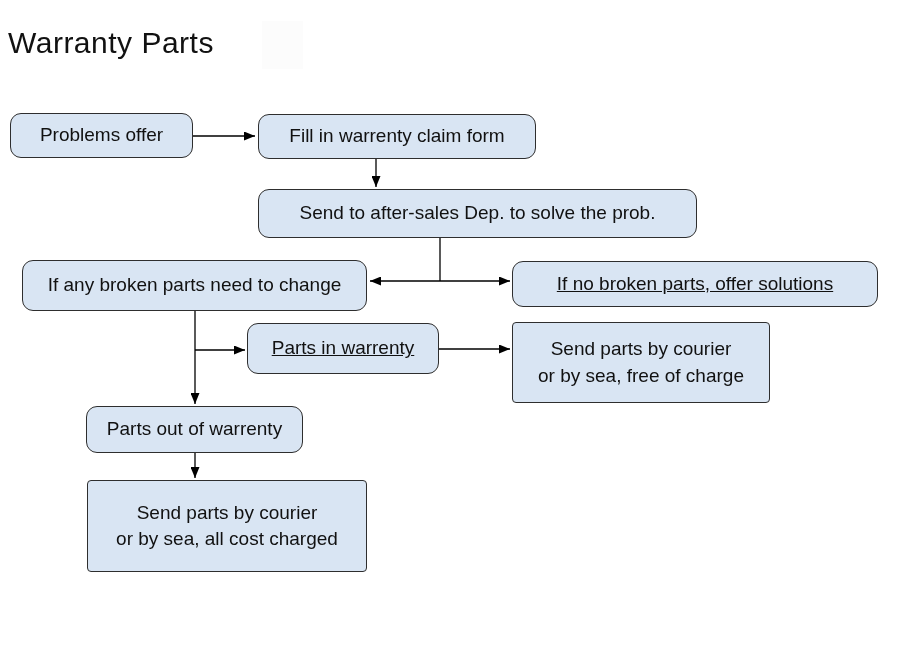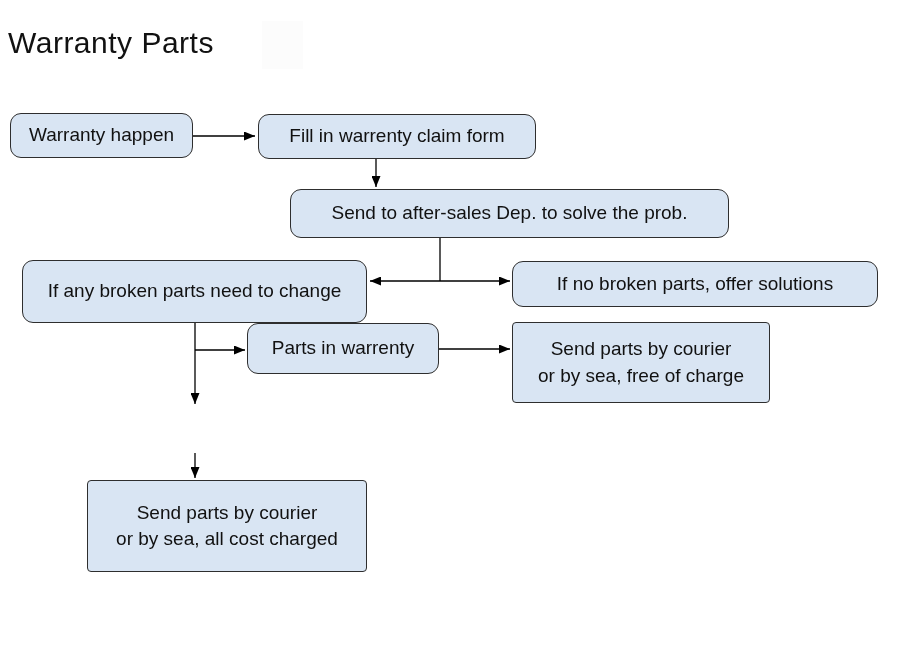--- a/index.html
+++ b/index.html
@@ -100,32 +100,33 @@
 
     <path class="edge" d="M195 311 L195 404" marker-end="url(#arrowhead)"></path>
 
     <path class="edge" d="M195 350 L245 350" marker-end="url(#arrowhead)"></path>
 
     <path class="edge" d="M439 349 L510 349" marker-end="url(#arrowhead)"></path>
 
     <path class="edge" d="M195 453 L195 478" marker-end="url(#arrowhead)"></path>
   </svg>
 
-  <div class="node" style="left:10px;  top:113px; width:183px; height:45px;">Warranty happen</div>
+  <div class="node" style="left:10px;  top:113px; width:183px; height:45px;">Problems offer</div>
 
   <div class="node" style="left:258px; top:114px; width:278px; height:45px;text-align:center;">Fill in warrenty claim form</div>
 
-  <div class="node" style="left:258px; top:189px; width:439px; height:49px;margin-left:32px;">Send to after-sales Dep. to solve the prob.</div>
+  <div class="node" style="left:258px; top:189px; width:439px; height:49px;">Send to after-sales Dep. to solve the prob.</div>
 
-  <div class="node" style="left:22px;  top:260px; width:345px; height:63px;">If any broken parts need to change</div>
+  <div class="node" style="left:22px;  top:260px; width:345px; height:51px;">If any broken parts need to change</div>
 
-  <div class="node" style="left:512px; top:261px; width:366px; height:46px;">If no broken parts, offer solutions</div>
+  <div class="node" style="left:512px; top:261px; width:366px; height:46px;text-decoration:underline;">If no broken parts, offer solutions</div>
 
-  <div class="node" style="left:247px; top:323px; width:192px; height:51px;">Parts in warrenty</div>
+  <div class="node" style="left:247px; top:323px; width:192px; height:51px;text-decoration:underline;">Parts in warrenty</div>
 
   <div class="node node--lg" style="left:512px; top:322px; width:258px; height:81px;">Send parts by courier
 or by sea, free of charge</div>
 
+  <div class="node" style="left:86px;  top:406px; width:217px; height:47px;">Parts out of warrenty</div>
 
   <div class="node node--lg" style="left:87px;  top:480px; width:280px; height:92px;">Send parts by courier
 or by sea, all cost charged</div>
 
 </div>
 
 </body></html>

